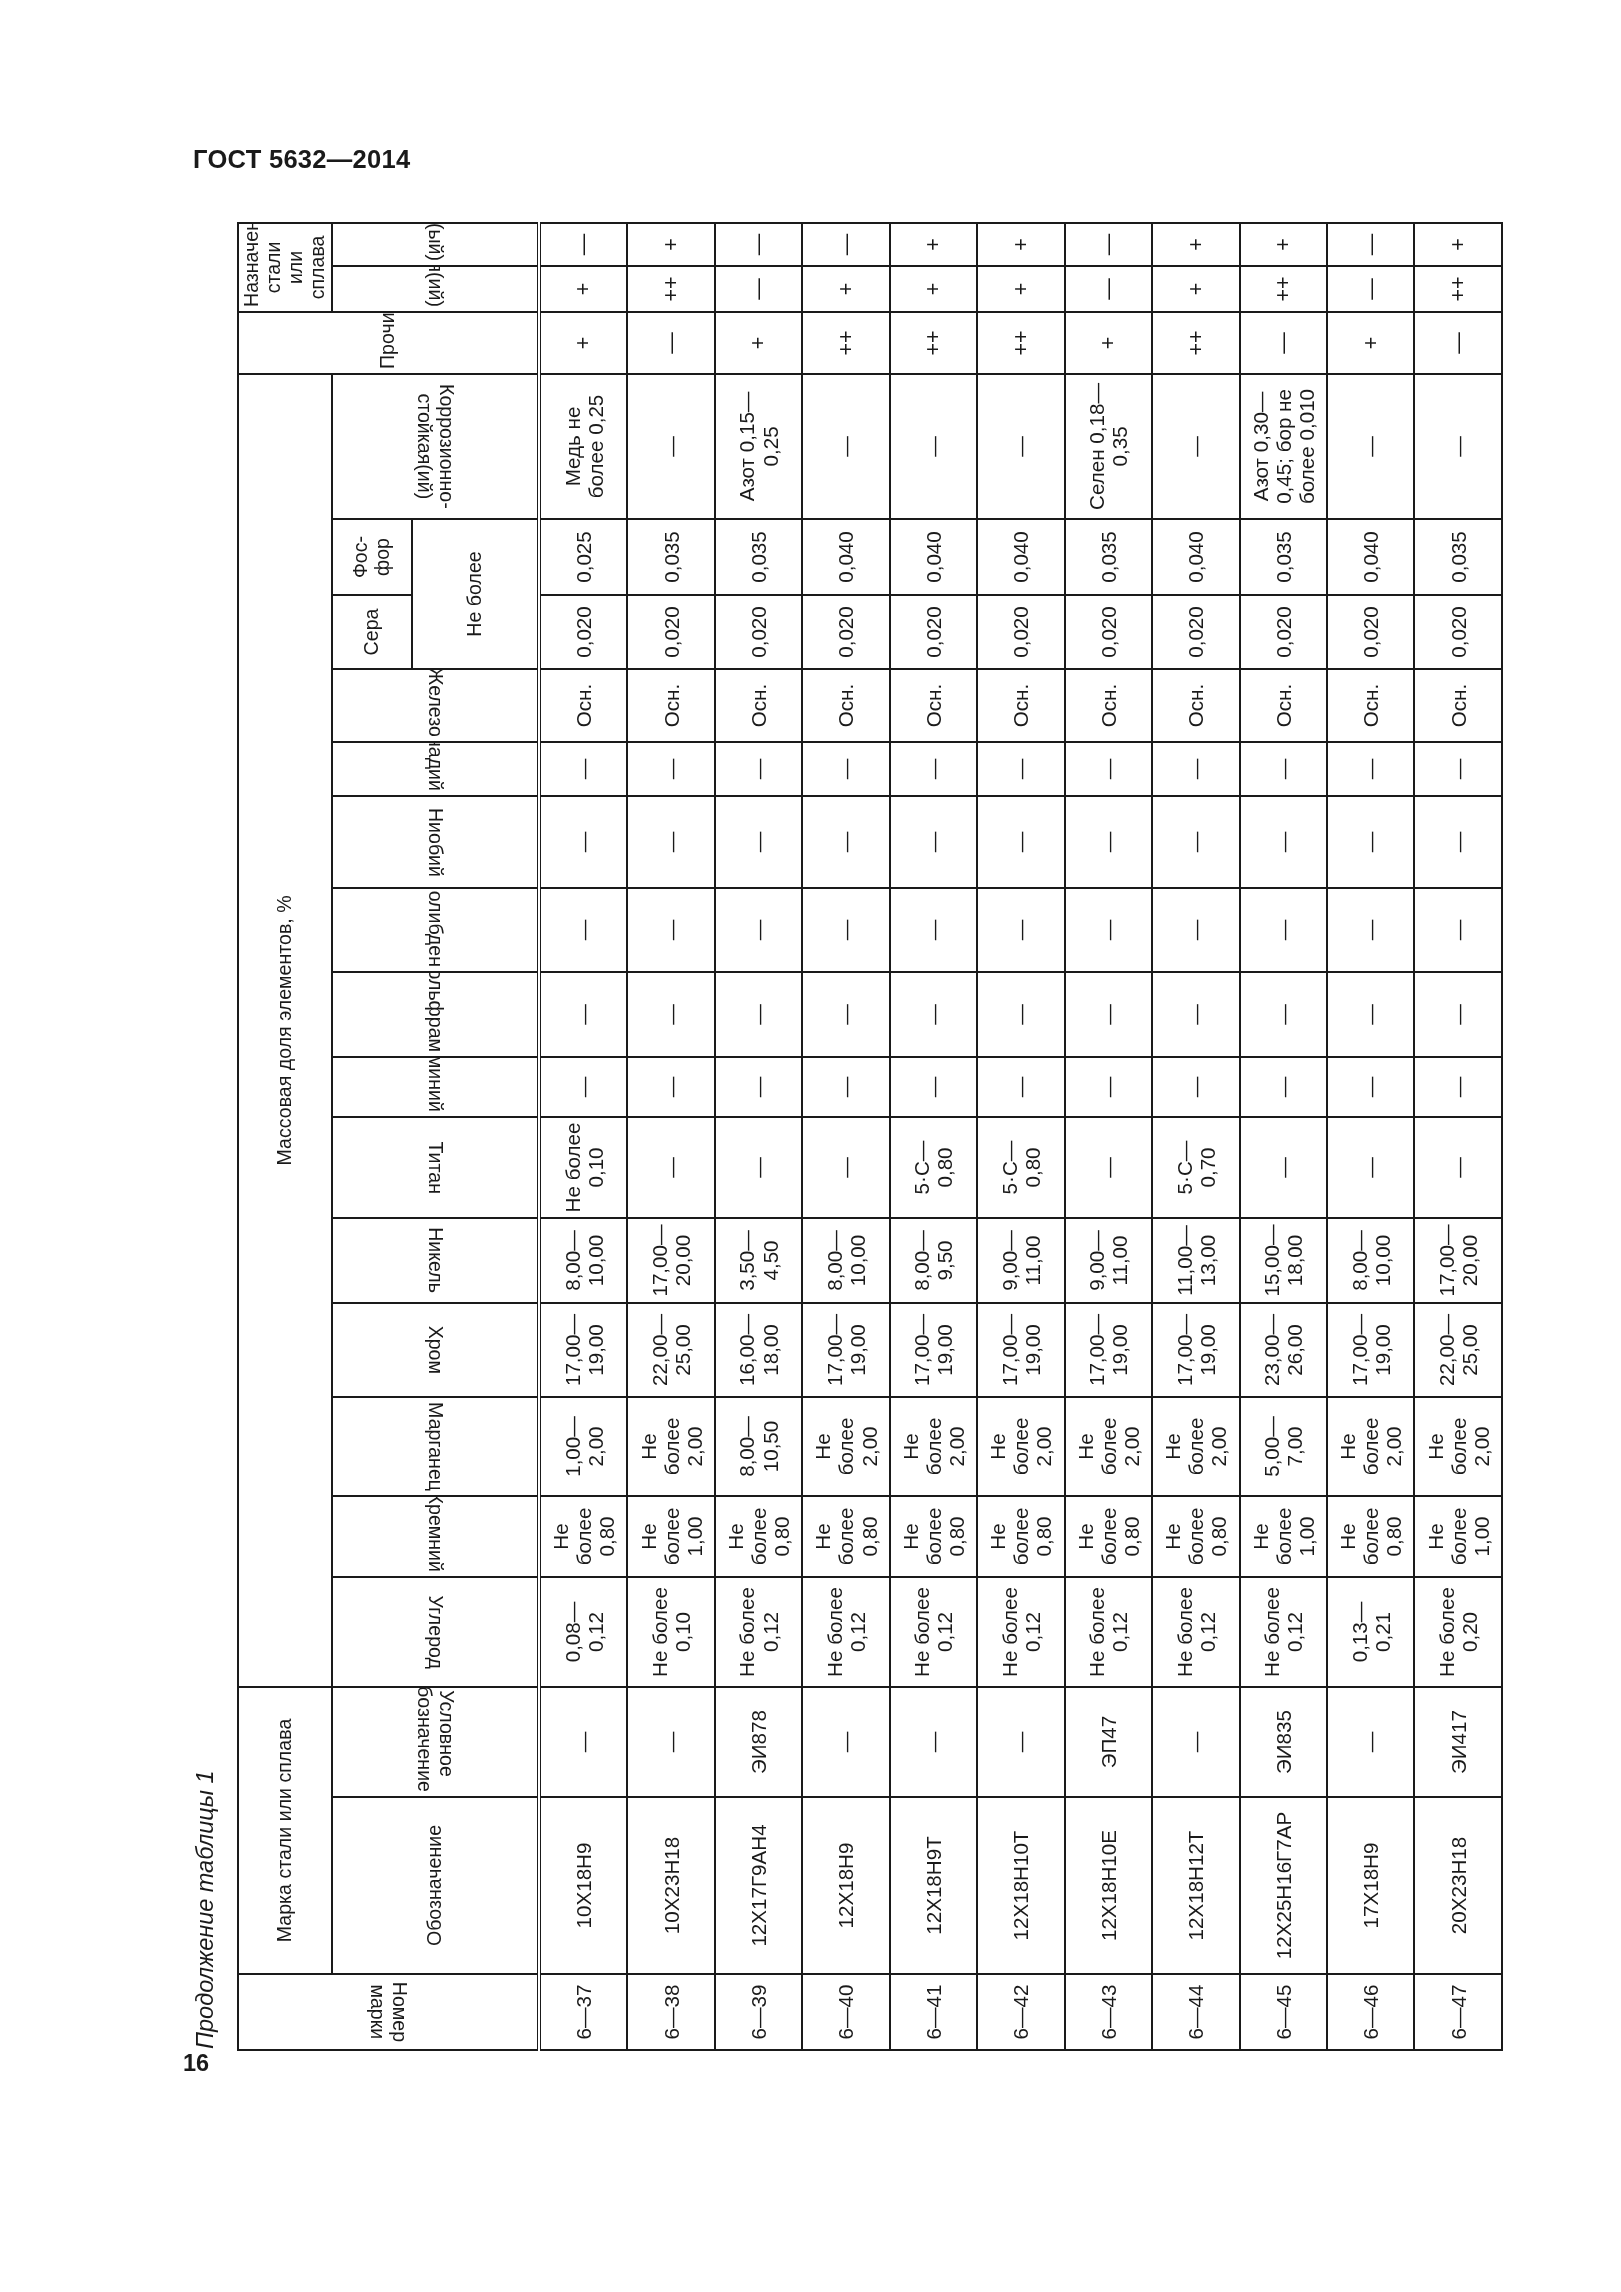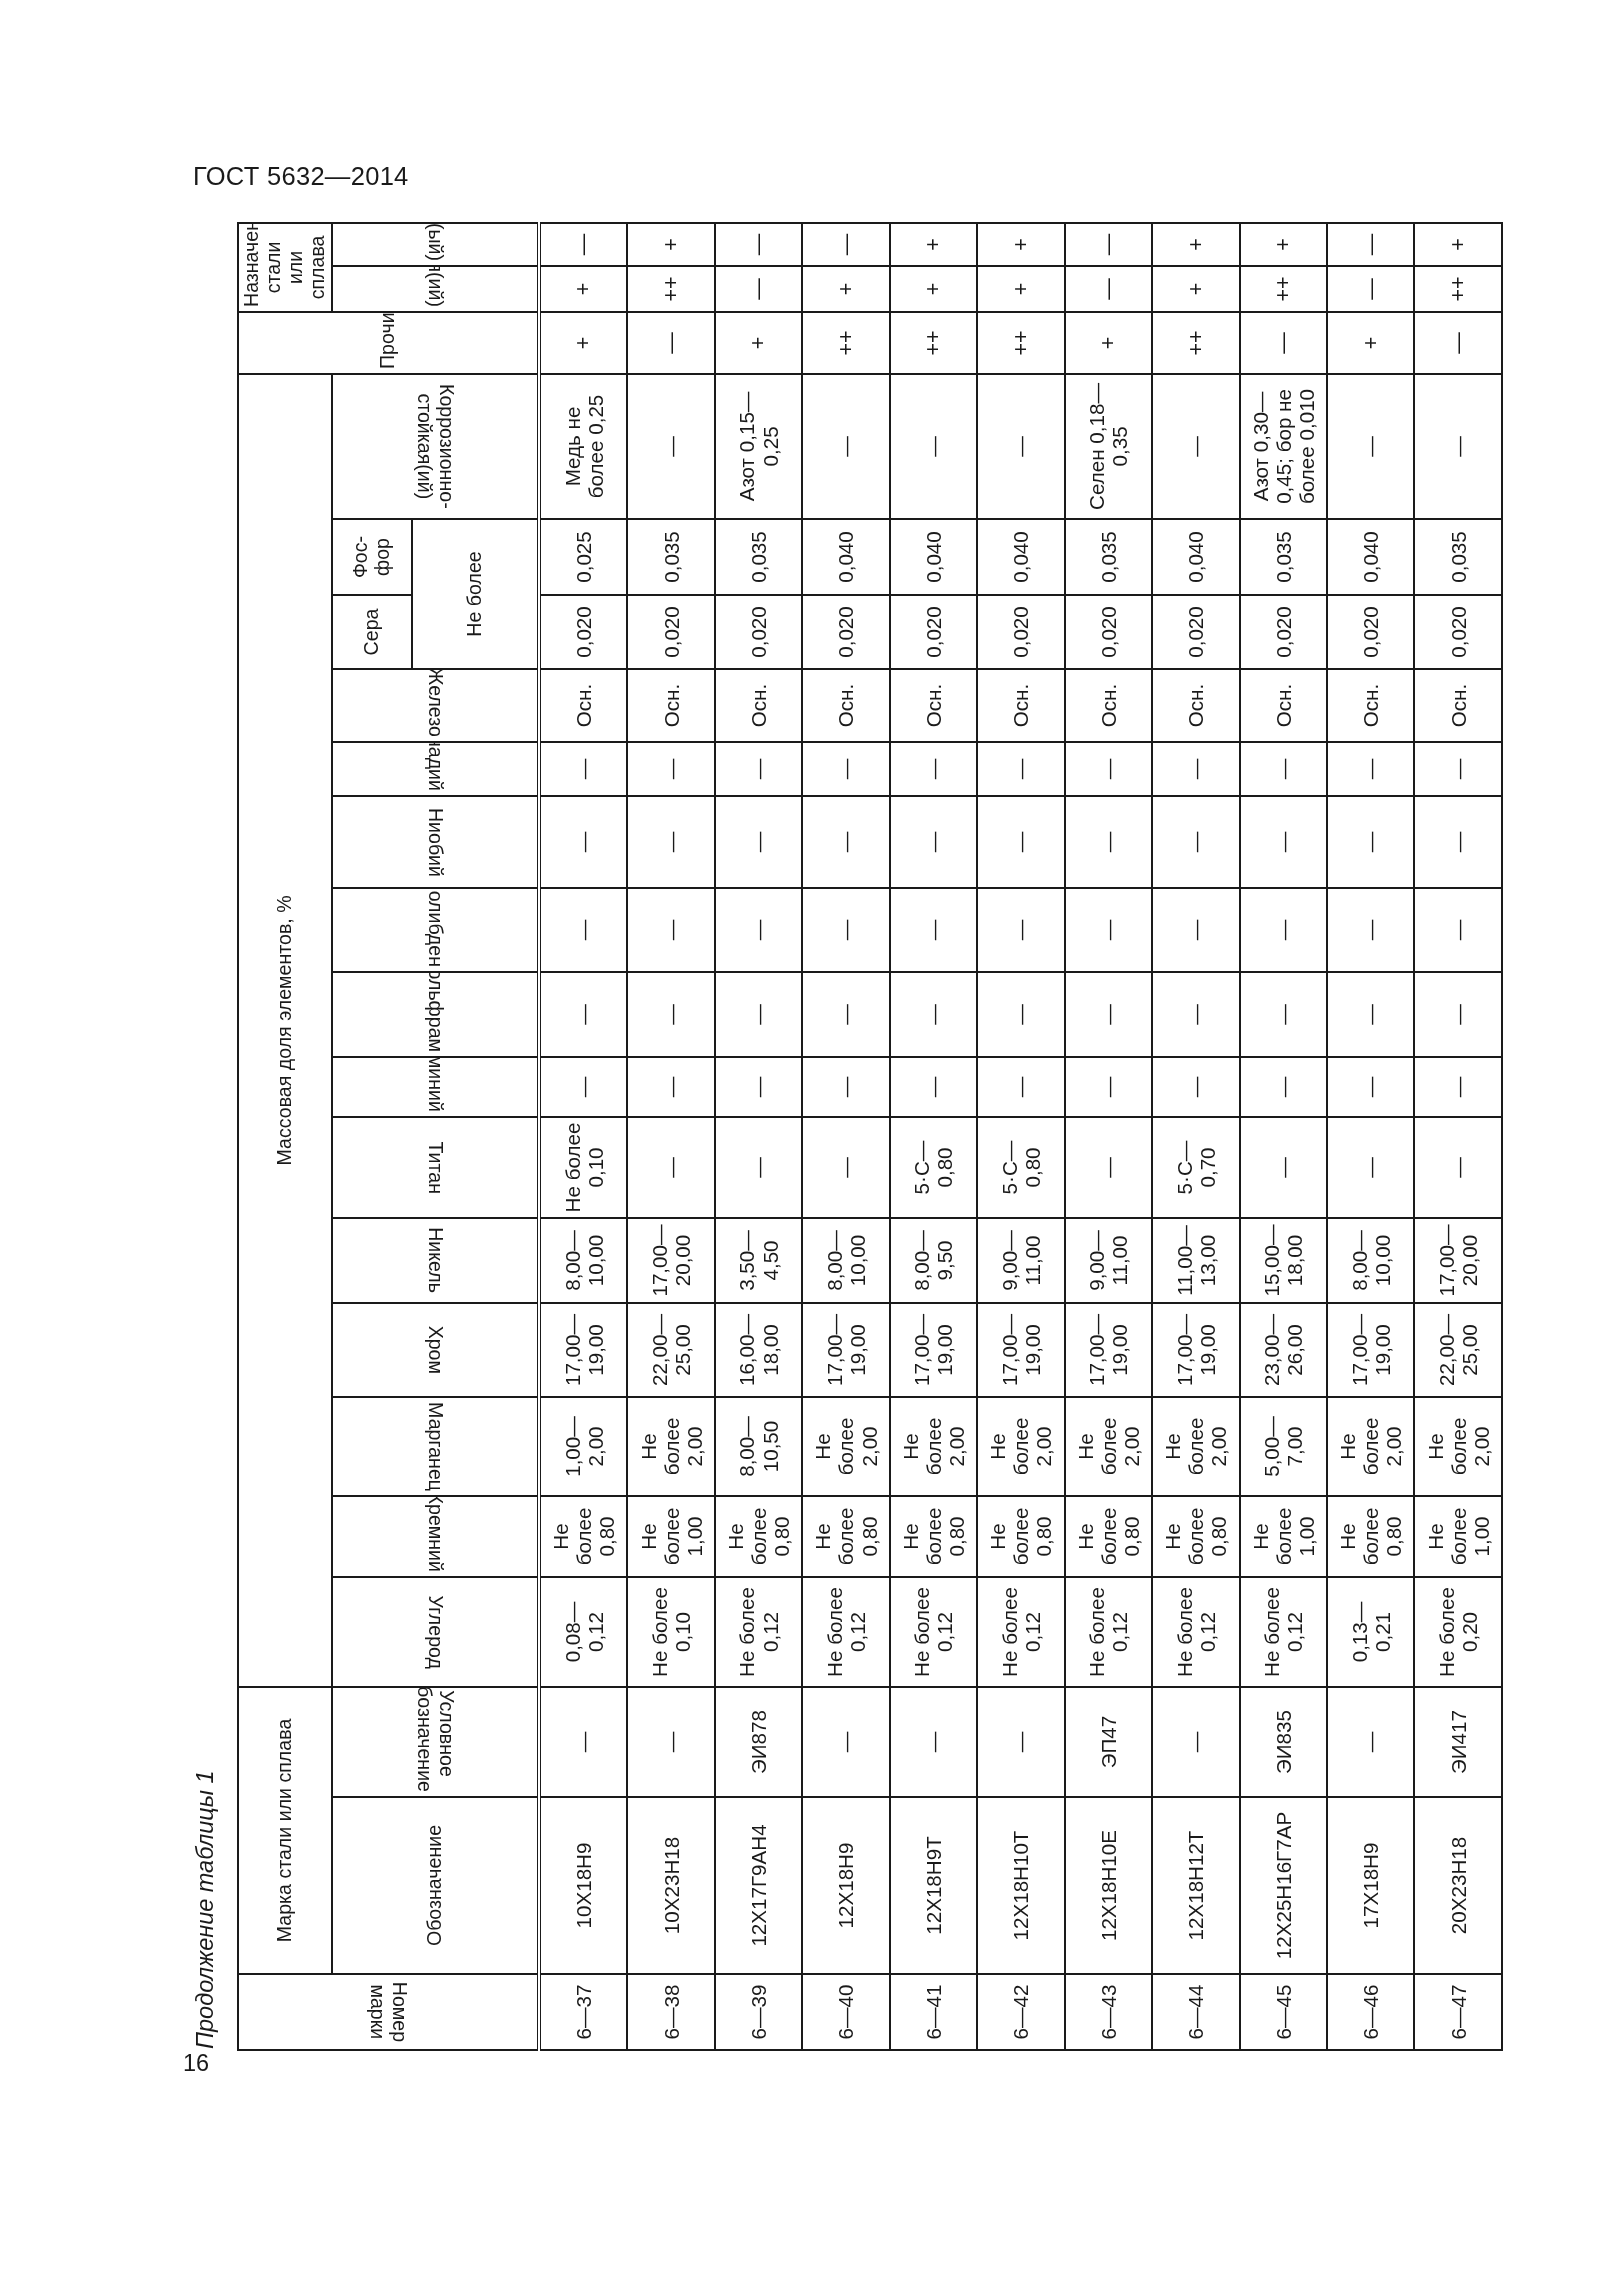--- a/index.html
+++ b/index.html
@@ -1,20 +1,20 @@
 <!DOCTYPE html>
 <html><head>
 <meta charset="utf-8">
 <style>
   html, body { margin: 0; padding: 0; background: #ffffff; }
   body { width: 1621px; height: 2293px; position: relative; overflow: hidden;
          font-family: "Liberation Sans", sans-serif; color: #1a1a1a; }
-  .doc-header { position: absolute; left: 193px; top: 145px; font-size: 25.5px; font-weight: normal;
-                font-family: "Liberation Sans", sans-serif; letter-spacing: 0.3px; margin-top: 17px; }
-  .page-number { position: absolute; left: 183px; top: 2050px; font-size: 23.5px; }
+  .doc-header { position: absolute; left: 193px; top: 145px; font-size: 25.5px; font-weight: bold;
+                font-family: "Liberation Sans", sans-serif; letter-spacing: 0.3px; }
+  .page-number { position: absolute; left: 183px; top: 2050px; font-size: 23.5px; font-weight: bold; }
   .caption { position: absolute; left: 192px; top: 2049px; transform-origin: 0 0; transform: rotate(-90deg);
              font-style: italic; font-size: 23.5px; white-space: nowrap; }
 
   
   .table-wrap { position: absolute; width: 1825px; height: 1266px;
                 left: 237px; top: 226px;
                 transform-origin: 0 0;
                 transform: translate(0px, 1825px) rotate(-90deg); }
   table.main { border-collapse: collapse; width: 1825px; height: 1266px; table-layout: fixed;
                font-size: 20.6px; }

